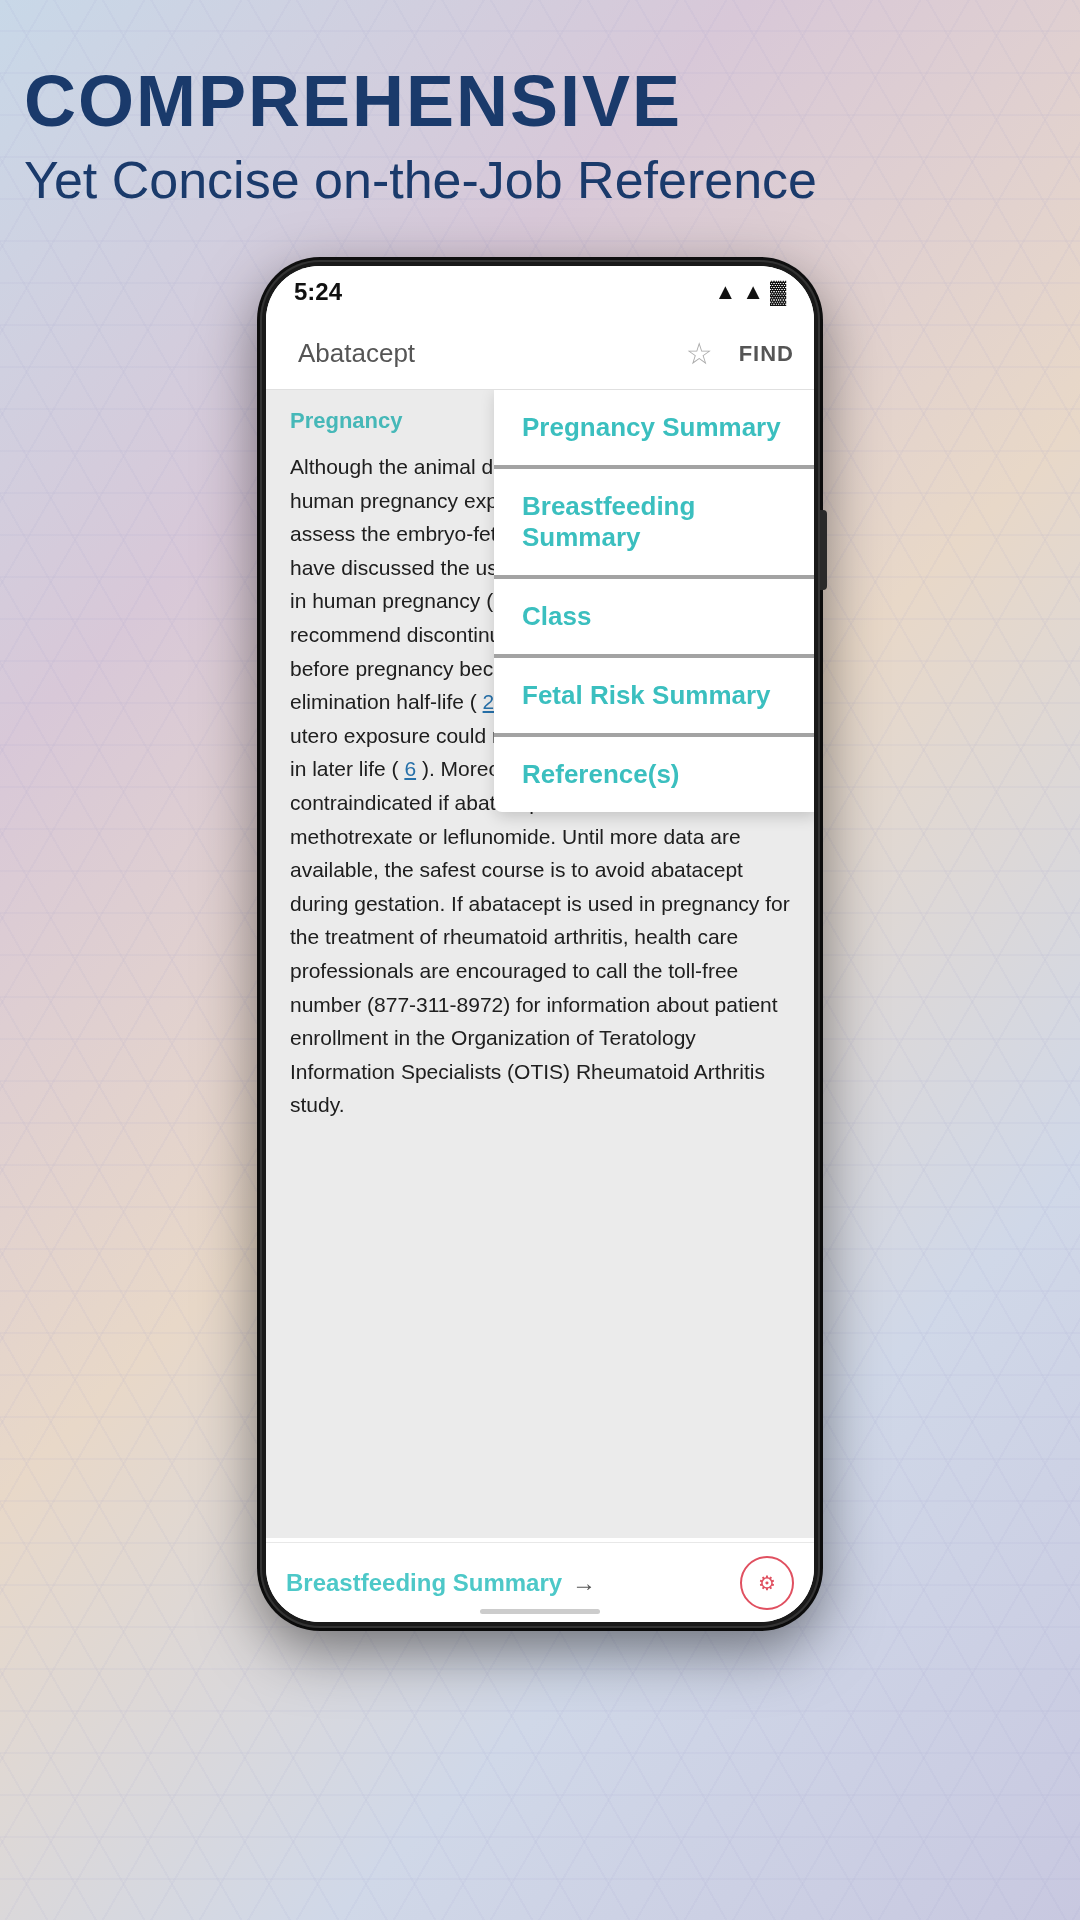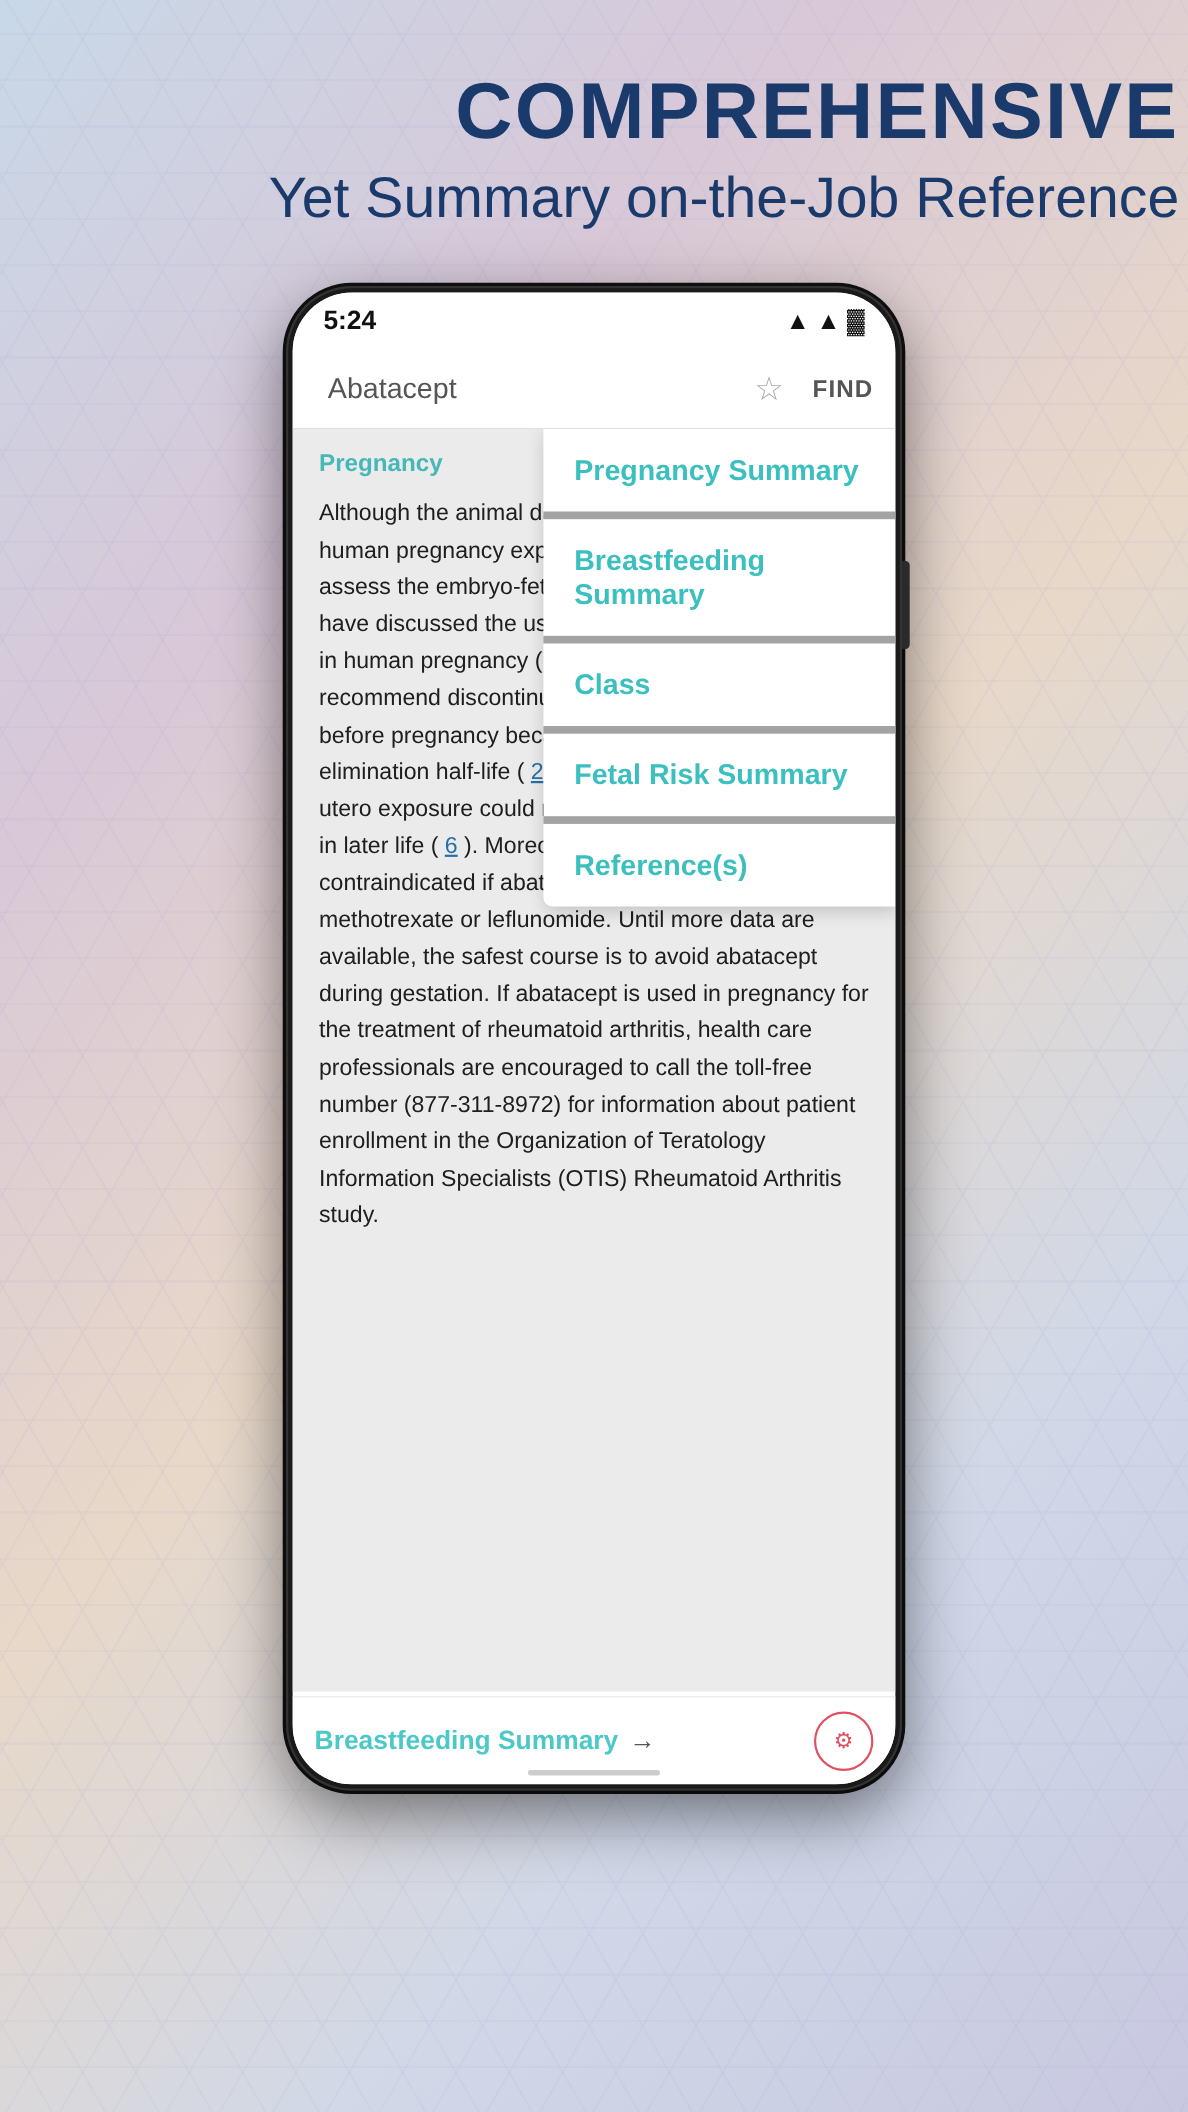--- a/index.html
+++ b/index.html
@@ -22,22 +22,22 @@
       background-image: 
         repeating-linear-gradient(60deg, transparent, transparent 40px, rgba(150,150,200,0.3) 40px, rgba(150,150,200,0.3) 42px),
         repeating-linear-gradient(120deg, transparent, transparent 40px, rgba(150,150,200,0.3) 40px, rgba(150,150,200,0.3) 42px),
         repeating-linear-gradient(0deg, transparent, transparent 40px, rgba(150,150,200,0.3) 40px, rgba(150,150,200,0.3) 42px);
       pointer-events: none;
     }
 
     .page-header {
       position: relative;
       z-index: 2;
-      text-align: right;
-      padding: 60px 8px 30px;
+      text-align: left;
+      padding: 60px 24px 30px;
     }
 
     .header-title {
       font-size: 72px;
       font-weight: 900;
       color: #1a3a6b;
       letter-spacing: 2px;
       text-transform: uppercase;
     }
 
@@ -176,21 +176,21 @@
       box-shadow: 2px 4px 16px rgba(0,0,0,0.18);
       z-index: 11;
       border-radius: 0 0 0 8px;
     }
 
     .dropdown-item {
       padding: 22px 28px;
       font-size: 26px;
       font-weight: 600;
       color: #3bbfbf;
-      border-bottom: 7px solid #a3a3a3;
+      border-bottom: 4px solid #a3a3a3;
       cursor: pointer;
     }
 
     .dropdown-item:last-child {
       border-bottom: none;
     }
 
     
     .bottom-bar {
       position: absolute;
@@ -247,21 +247,21 @@
       border-radius: 0 4px 4px 0;
     }
   </style>
 </head>
 <body>
 
 <div class="hex-bg"></div>
 
 <div class="page-header">
   <div class="header-title">COMPREHENSIVE</div>
-  <div class="header-subtitle">Yet Summary on-the-Job Reference</div>
+  <div class="header-subtitle">Yet Concise on-the-Job Reference</div>
 </div>
 
 <div class="phone-frame">
   <div class="phone-inner">
 
     <div class="status-bar">
       <div class="status-left">5:24</div>
       <div class="status-right">
         <span>▲</span>
         <span>▲</span>

